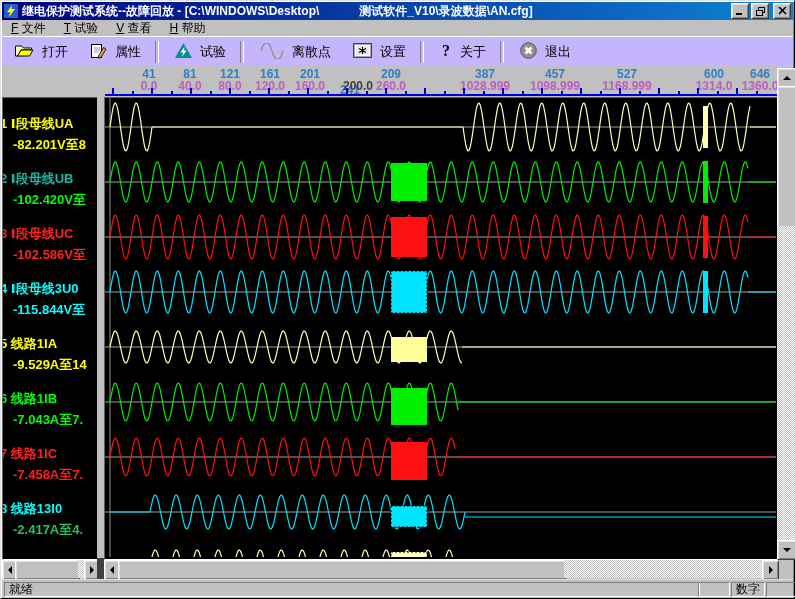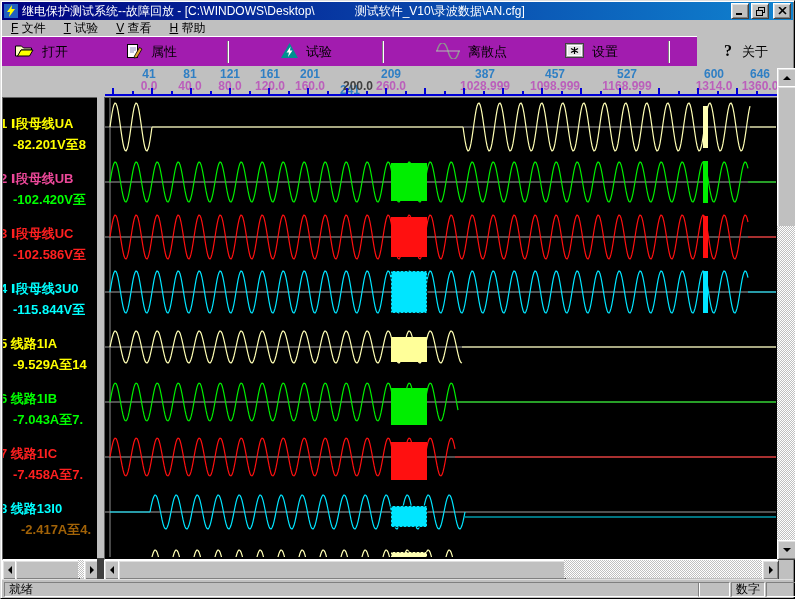--- a/index.html
+++ b/index.html
@@ -14,31 +14,31 @@
   .abs{position:absolute;}
   .bevel-out{background:#c0c0c0;border:1px solid;border-color:#fff #404040 #404040 #fff;
              box-shadow:inset 1px 1px 0 #dfdfdf, inset -1px -1px 0 #808080;}
   .bevel-in{border:1px solid;border-color:#808080 #fff #fff #808080;}
   .sunken-dark{border:1px solid;border-color:#606060 #fff #fff #606060;background:#000;}
 
   
   #titlebar{left:2px;top:2px;width:791px;height:18px;
     background:linear-gradient(to right,#000080,#1084d0);
     display:flex;align-items:center;color:#fff;}
-  #title-text{font-size:12px;font-weight:normal;white-space:pre;overflow:hidden;margin-left:4px;flex:1;}
+  #title-text{font-size:12px;font-weight:bold;white-space:pre;overflow:hidden;margin-left:4px;flex:1;}
   #app-icon{width:14px;height:14px;margin-left:2px;flex:none;}
   .win-btn{width:16px;height:14px;margin-right:2px;flex:none;display:flex;align-items:center;justify-content:center;}
 
   
   #menubar{left:2px;top:20px;width:726px;height:16px;background:#c0c0c0;display:flex;align-items:center;font-size:12px;color:#000;}
   .menu-item{padding:1px 9px;white-space:nowrap;}
 
   
-  #toolbar{left:2px;top:36px;width:695px;height:30px;background:#a21caf;
-    border-top:1px solid #fff;display:flex;align-items:center;gap:36px;}
+  #toolbar{left:2px;top:36px;width:791px;height:30px;background:#c4b5fd;
+    border-top:1px solid #fff;display:flex;align-items:center;}
   .tb-btn{display:flex;align-items:center;gap:8px;padding:3px 10px 3px 12px;font-size:13px;color:#000;white-space:nowrap;}
   .tb-sep{width:2px;height:22px;margin:0 4px;border-left:1px solid #808080;border-right:1px solid #fff;}
 
   
   #ruler{left:2px;top:66px;width:775px;height:31px;background:#c0c0c0;overflow:hidden;}
   .rl-sample{position:absolute;top:1px;transform:translateX(-50%);font-size:12px;font-weight:bold;}
   .rl-time{position:absolute;top:13px;transform:translateX(-50%);font-size:12px;font-weight:bold;}
   #rl-line{position:absolute;left:103px;right:0;bottom:1px;height:2px;background:#0000d8;}
   .rl-tick{position:absolute;width:2px;background:#0000d8;bottom:3px;}
 
@@ -223,34 +223,34 @@
     <span class="rl-tick" style="left: 676px; height: 3px;"></span>
     <span class="rl-tick" style="left: 695px; height: 6px;"></span>
     <span class="rl-tick" style="left: 715px; height: 3px;"></span>
     <span class="rl-tick" style="left: 734px; height: 6px;"></span>
     <span class="rl-tick" style="left: 754px; height: 3px;"></span>
   </div>
 
 <div id="label-panel" class="abs sunken-dark">
     <div class="ch-name" style="top: 17px; color: rgb(255, 255, 0);">1 Ⅰ段母线UA</div>
     <div class="ch-range" style="top: 38px; color: rgb(255, 255, 0);">-82.201V至8</div>
-    <div class="ch-name" style="top: 72px; color: #ec4899;">2 Ⅰ段母线UB</div>
+    <div class="ch-name" style="top: 72px; color: #14b8a6;">2 Ⅰ段母线UB</div>
     <div class="ch-range" style="top: 93px; color: rgb(0, 255, 0);">-102.420V至</div>
     <div class="ch-name" style="top: 127px; color: rgb(255, 32, 32);">3 Ⅰ段母线UC</div>
     <div class="ch-range" style="top: 148px; color: rgb(255, 32, 32);">-102.586V至</div>
     <div class="ch-name" style="top: 182px; color: rgb(0, 255, 255);">4 Ⅰ段母线3U0</div>
     <div class="ch-range" style="top: 203px; color: rgb(0, 255, 255);">-115.844V至</div>
     <div class="ch-name" style="top: 237px; color: rgb(255, 255, 0);">5 线路1IA</div>
     <div class="ch-range" style="top: 258px; color: rgb(255, 255, 0);">-9.529A至14</div>
     <div class="ch-name" style="top: 292px; color: rgb(0, 255, 0);">6 线路1IB</div>
     <div class="ch-range" style="top: 313px; color: rgb(0, 255, 0);">-7.043A至7.</div>
     <div class="ch-name" style="top: 347px; color: rgb(255, 32, 32);">7 线路1IC</div>
     <div class="ch-range" style="top: 368px; color: rgb(255, 32, 32);">-7.458A至7.</div>
     <div class="ch-name" style="top: 402px; color: rgb(0, 255, 255); text-align: right;">8 线路13I0</div>
-    <div class="ch-range" style="top: 423px; color: #a16207; margin-left: 8px;">-2.417A至4.</div>
+    <div class="ch-range" style="top: 423px; color: #22c55e;">-2.417A至4.</div>
   </div>
 <div id="divider" class="abs"></div>
 
 <div id="wave-panel" class="abs sunken-dark">
   <svg id="wave-svg" width="671" height="459" viewBox="105 98 671 459">
       <line x1="105" y1="127" x2="776" y2="127" stroke="#a0a0a0" stroke-width="1"></line>
       <line x1="105" y1="182" x2="776" y2="182" stroke="#a0a0a0" stroke-width="1"></line>
       <line x1="105" y1="237" x2="776" y2="237" stroke="#a0a0a0" stroke-width="1"></line>
       <line x1="105" y1="292" x2="776" y2="292" stroke="#a0a0a0" stroke-width="1"></line>
       <line x1="105" y1="347" x2="776" y2="347" stroke="#a0a0a0" stroke-width="1"></line>

